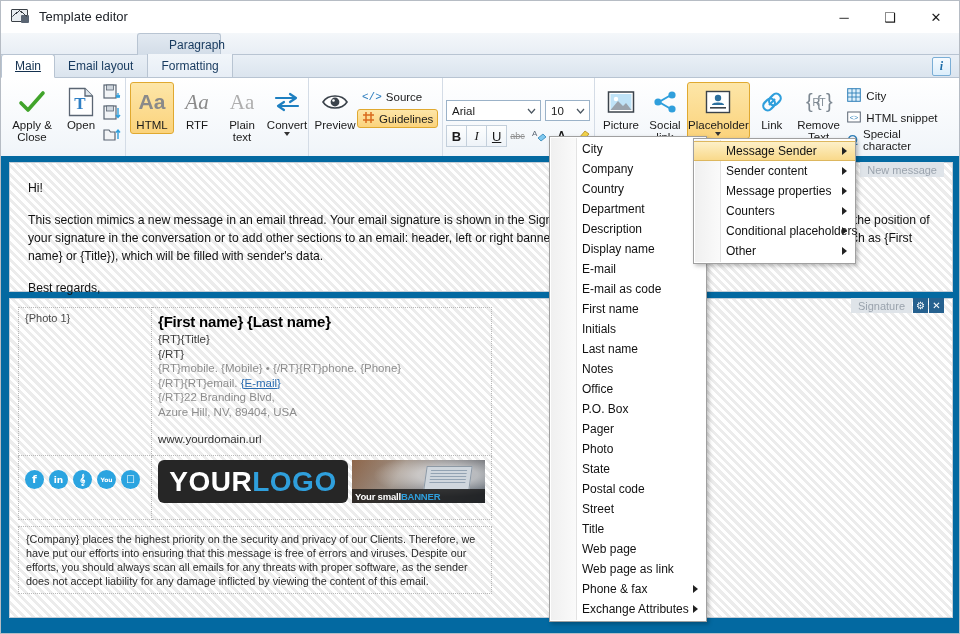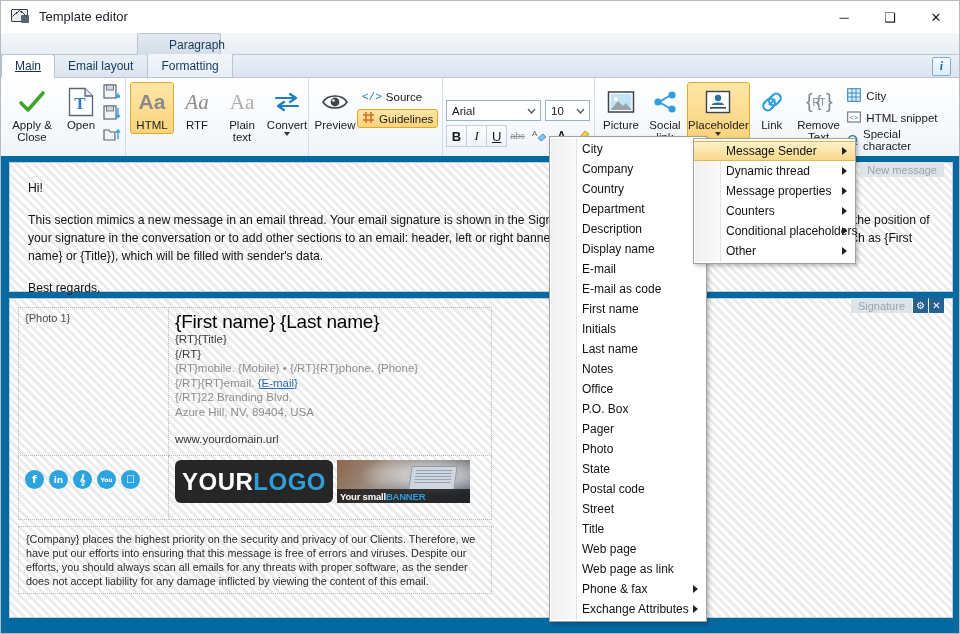--- a/index.html
+++ b/index.html
@@ -189,38 +189,38 @@
   }
   .msgtext{ padding:16px 18px 14px 18px; font-size:12.2px; line-height:18px; color:#111; }
   .msgtext p{ margin:0 0 14px 0; }
   .msgtext p:last-child{ margin-bottom:0; }
 
   
   .sigwrap{ padding:0; }
   .sigtable{ border-collapse:collapse; width:474px; margin:8px 0 0 8px; }
   .sigtable td{ border:1px dotted #b9b9b9; vertical-align:top; padding:4px 6px; }
   .ph-cell{ width:150px; height:148px; color:#4a4a4a; font-size:11px;}
-  .name-line{ font-size:19px; font-weight:normal; color:#000; line-height:20px; letter-spacing:-0.2px;}
+  .name-line{ font-size:15px; font-weight:bold; color:#000; line-height:20px; letter-spacing:-0.2px;}
   .gray{ color:#8d8d8d; font-size:11.5px; line-height:14.5px; }
   .dark{ color:#3c3c3c; }
   .lnk{ color:#2b6cb0; text-decoration:underline; }
   .url{ color:#333; font-size:11.5px; }
   .social-cell{ height:64px; }
   .socials{ display:flex; gap:5px; align-items:center; padding-top:10px;}
   .sico{
     width:19px;height:19px;border-radius:50%;
     background:#2ba4e0; color:#fff; display:flex;align-items:center;justify-content:center;
     font-size:11px; font-weight:bold; font-family:"DejaVu Sans",sans-serif;
   }
   .logo-cell{ padding:6px 6px; }
   .logobox{ display:flex; gap:4px; align-items:center; }
   .logo{
-    width:158px;height:43px;border-radius:6px;background:#262626;
+    width:190px;height:43px;border-radius:6px;background:#262626;
     display:flex;align-items:center;justify-content:center;
-    font-size:24px;font-weight:bold;letter-spacing:0.5px;
+    font-size:28px;font-weight:bold;letter-spacing:0.5px;
   }
   .logo .w{color:#fff;} .logo .b{color:#2f9fdc;}
   .banner{
     width:133px;height:43px; position:relative; overflow:hidden;
     background:linear-gradient(120deg,#b98a68 0%,#d8cfc4 35%,#9aa2ac 60%,#6d7a86 100%);
   }
   .banner .bshade{position:absolute;inset:0;background:
       radial-gradient(ellipse at 72% 35%, rgba(255,255,255,.55) 0 22%, rgba(255,255,255,0) 55%),
       linear-gradient(160deg, rgba(90,60,40,.45), rgba(30,40,55,.35));}
   .banner .lap{position:absolute;right:14px;top:6px;width:46px;height:24px;
@@ -706,21 +706,21 @@
       </div>
   </div>
 
   <div class="menu menu2">
     <div class="gutter"></div>
     <div class="mitem hl">
         <span>Message Sender</span>
         <span class="arrow-r"></span>
       </div>
     <div class="mitem">
-        <span>Dynamic thread</span>
+        <span>Sender content</span>
         <span class="arrow-r"></span>
       </div>
     <div class="mitem">
         <span>Message properties</span>
         <span class="arrow-r"></span>
       </div>
     <div class="mitem">
         <span>Counters</span>
         <span class="arrow-r"></span>
       </div>

